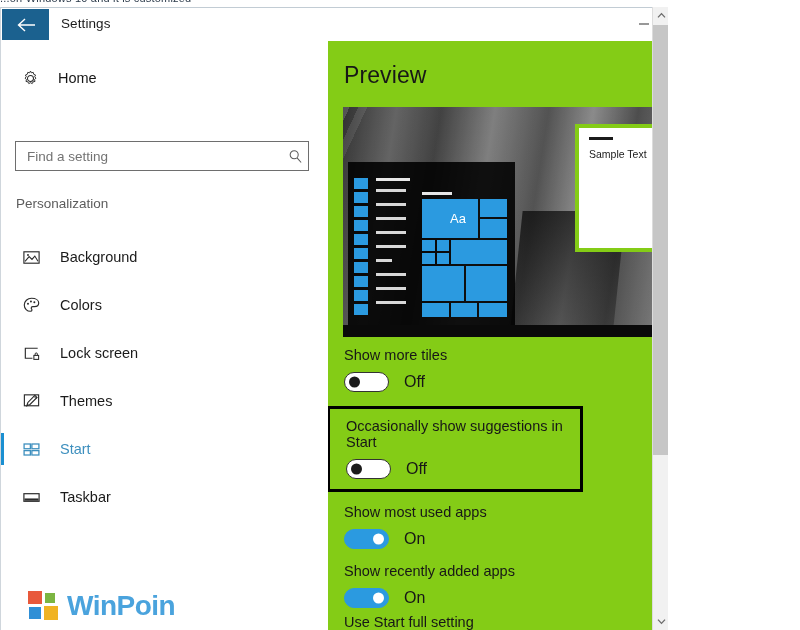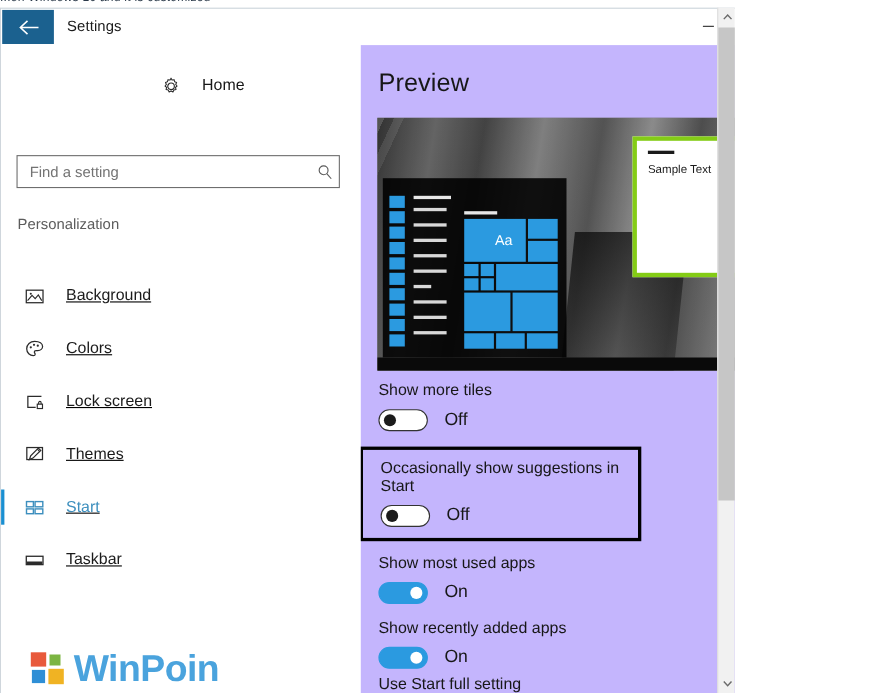--- a/index.html
+++ b/index.html
@@ -84,25 +84,24 @@
   
   .sidebar {
     position: absolute;
     left: 0; top: 33px;
     width: 327px;
     height: 590px;
     background: #ffffff;
   }
   .home-row {
     position: absolute;
-    left: 10px; top: 16px;
+    left: 0; top: 16px;
     width: 327px; height: 42px;
     display: flex; align-items: center;
     cursor: pointer;
-    justify-content: center;
   }
   .home-icon { margin-left: 18px; width: 22px; display:flex; justify-content:center; }
   .home-label {
     margin-left: 17px;
     font-size: 14.5px;
     color: #171717;
   }
 
   .search-wrap {
     position: absolute;
@@ -125,21 +124,21 @@
   .search-input::placeholder { color: #737373; opacity: 1; }
   .search-icon-box { width: 26px; display:flex; align-items:center; justify-content:center; cursor:pointer; }
 
   .section-label {
     position: absolute;
     left: 15px; top: 155px;
     font-size: 13.5px;
     color: #5c5c5c;
   }
 
-  .nav { position: absolute; left: 0; top: 204px; width: 327px; text-decoration: underline; }
+  .nav { position: absolute; left: 0; top: 192px; width: 327px; }
   .nav-item {
     position: relative;
     width: 327px; height: 48px;
     display: flex; align-items: center;
     cursor: pointer;
   }
   .nav-item .accent {
     position: absolute;
     left: 0; top: 8px;
     width: 3px; height: 32px;
@@ -168,33 +167,33 @@
     position: relative;
     width: 30px; height: 30px;
   }
   .wm-sq { position: absolute; }
   .wm-sq.r { left: 0;  top: 0;  width: 14px; height: 13px; background: #e8593b; }
   .wm-sq.g { left: 17px; top: 2px; width: 10px; height: 10px; background: #7cb542; }
   .wm-sq.b { left: 1px; top: 16px; width: 12px; height: 12px; background: #2f8fd6; }
   .wm-sq.y { left: 16px; top: 15px; width: 14px; height: 14px; background: #f0b323; }
   .wm-text {
     margin-left: 9px;
-    font-size: 34px;
+    font-size: 28px;
     font-weight: 600;
     color: #4aa3dd;
     letter-spacing: -0.5px;
     line-height: 1;
   }
 
   
   .content {
     position: absolute;
     left: 327px; top: 33px;
     width: 457px; height: 590px;
-    background: #c4b5fd;
+    background: #84cc16;
     overflow: hidden;
   }
   .page-title {
     position: absolute;
     left: 16px; top: 21px;
     font-size: 23px;
     color: #171717;
     letter-spacing: 0.1px;
   }
 

